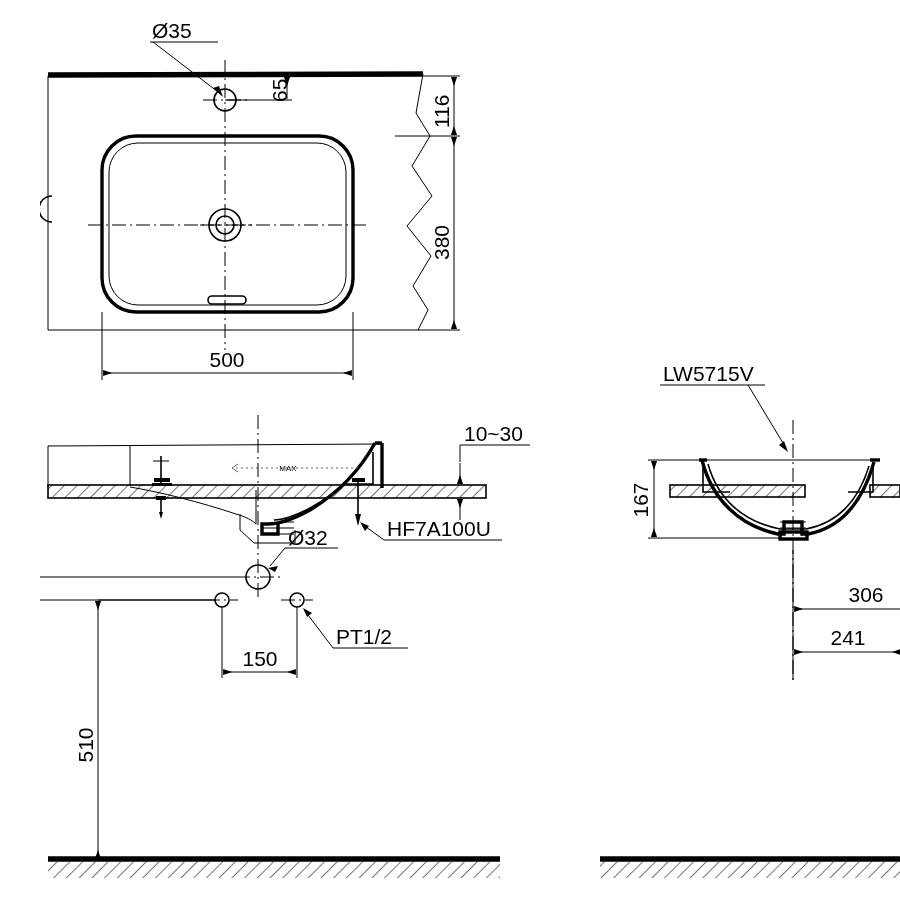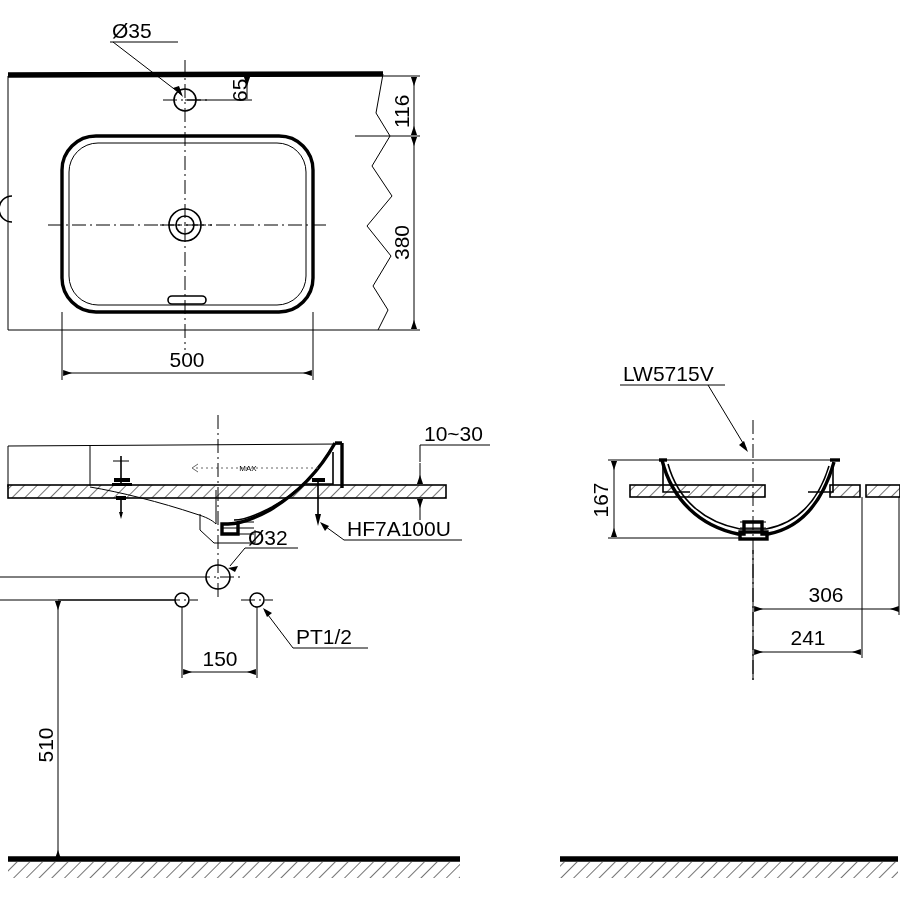--- a/index.html
+++ b/index.html
@@ -13,20 +13,21 @@
     height: 900px;
     position: relative;
     font-family: "Liberation Sans", sans-serif;
     overflow: hidden;
   }
   #drawing-root {
     position: absolute;
     left: 0; top: 0;
     width: 748px;
     height: 900px;
+    padding-left: 40px;
   }
   svg.cad {
     display: block;
     width: 900px;
     height: 900px;
   }
   text {
     font-family: "Liberation Sans", sans-serif;
     fill: #000000;
   }

